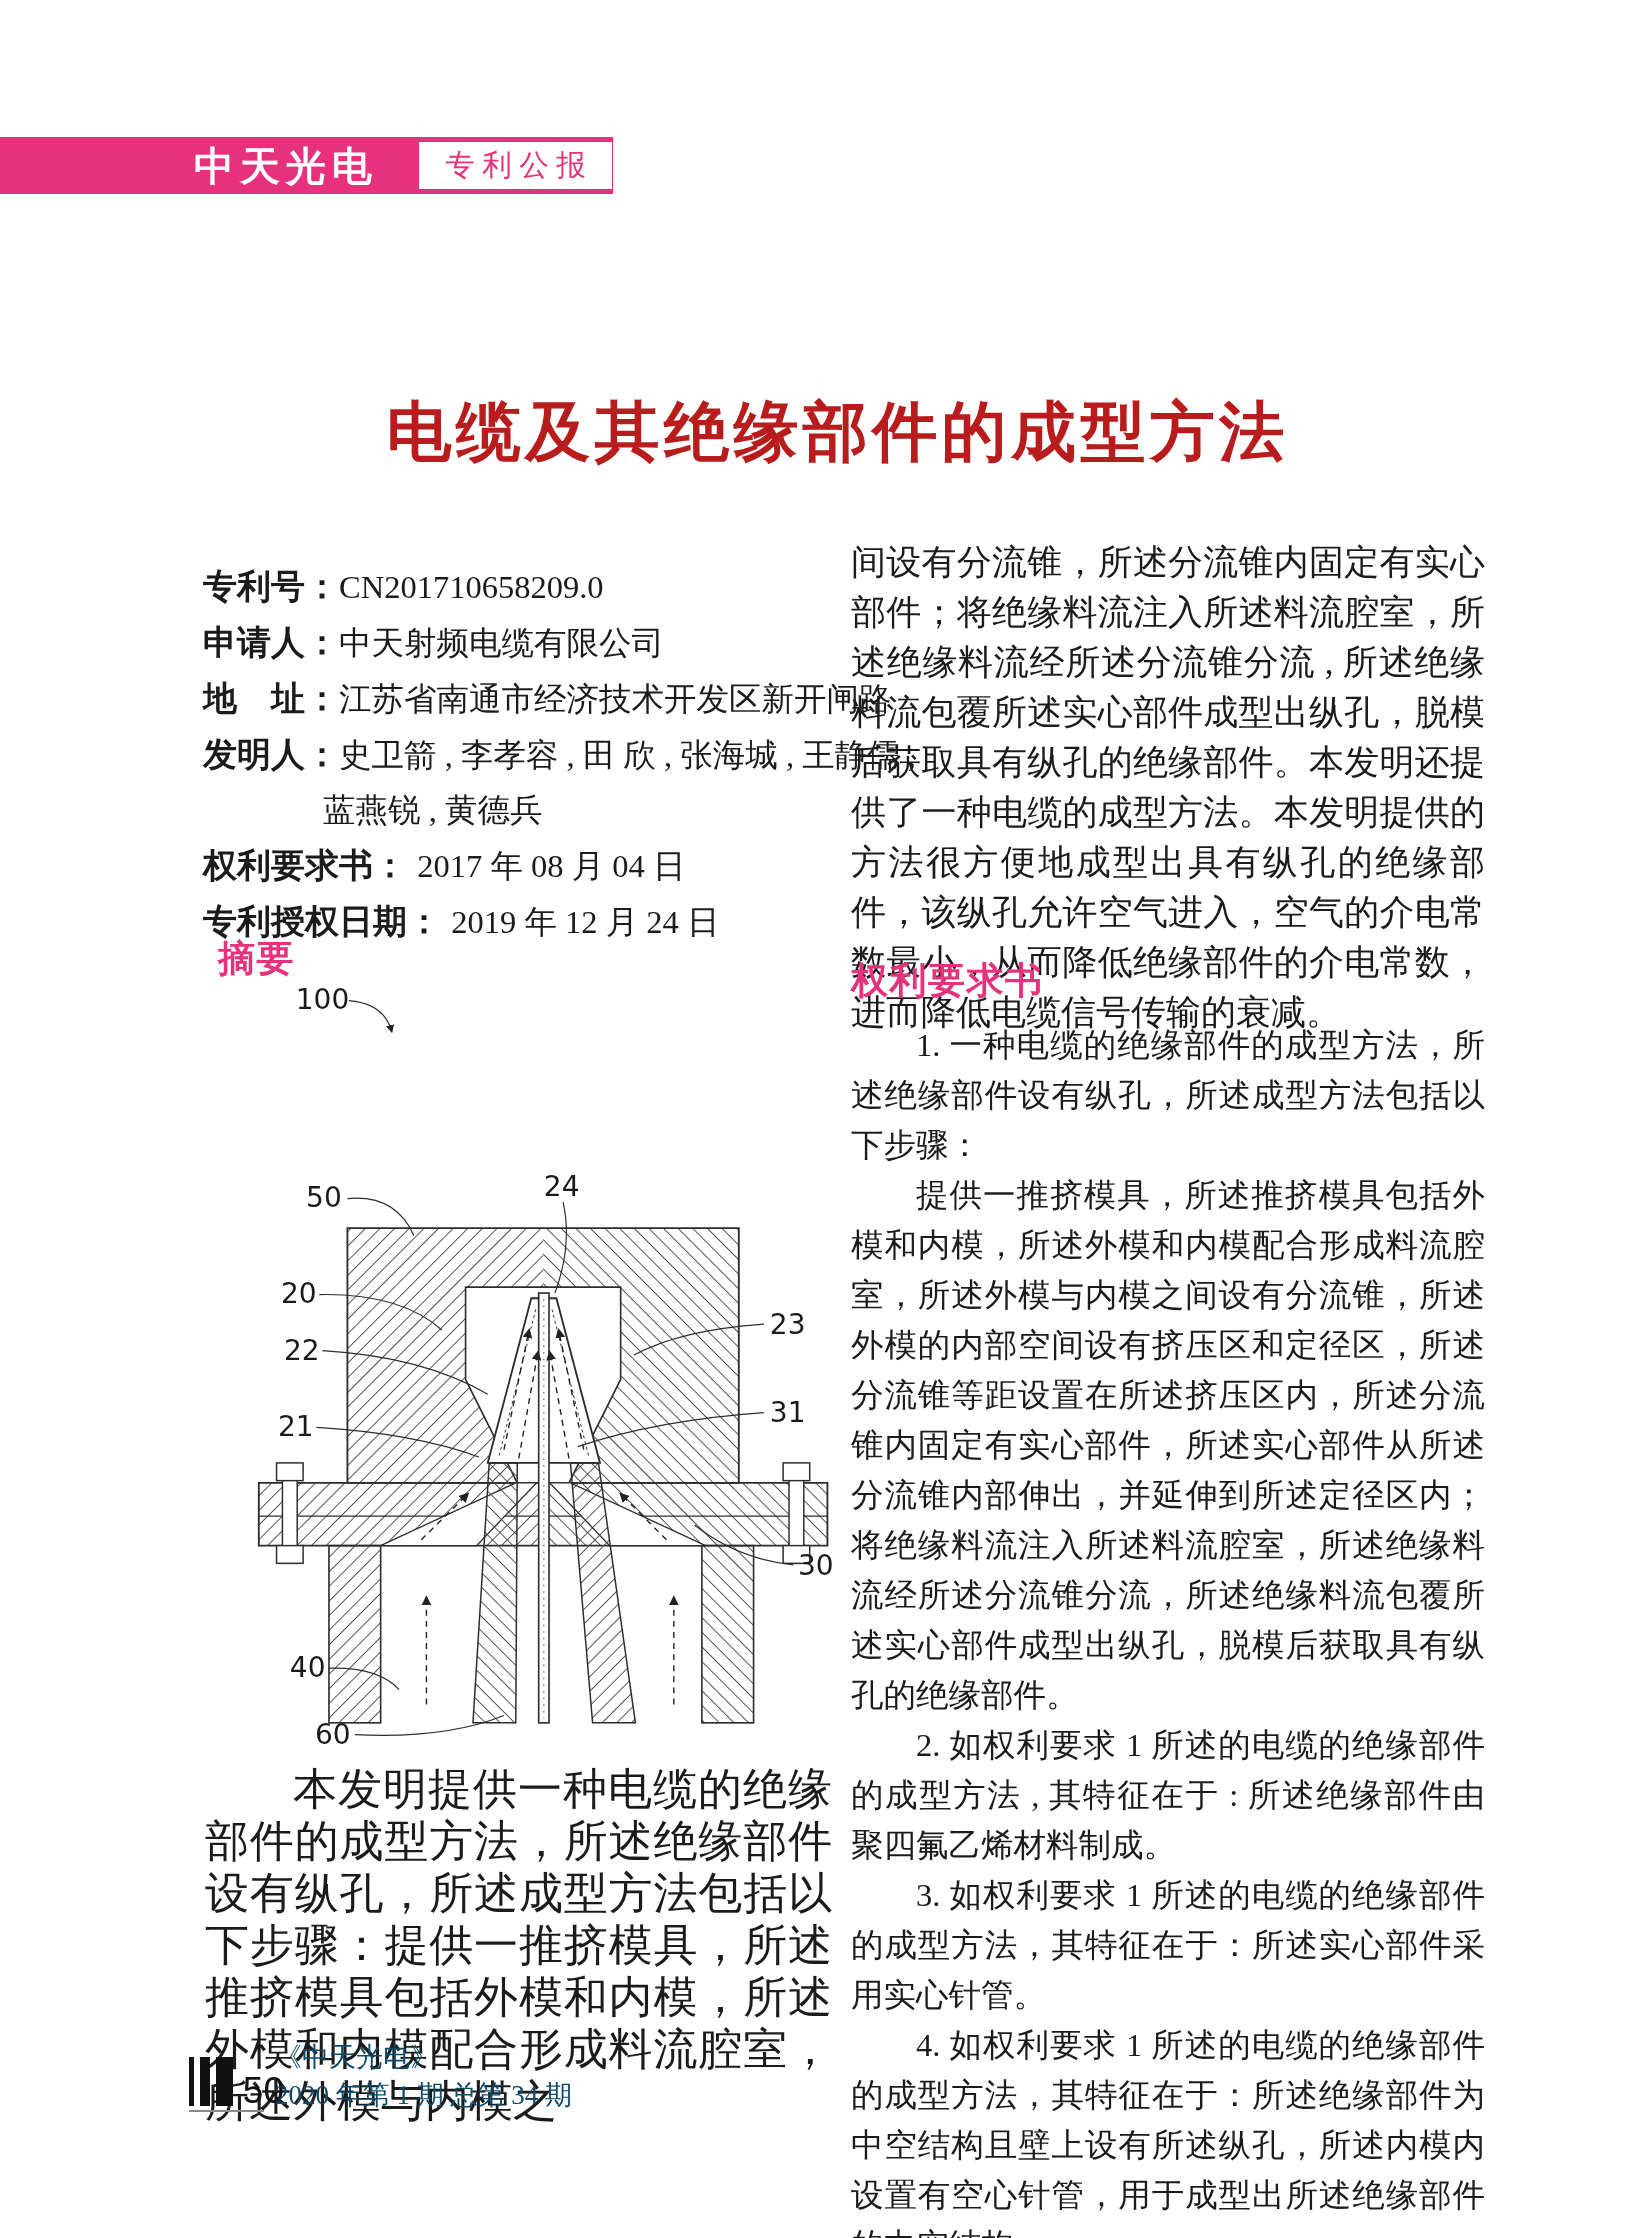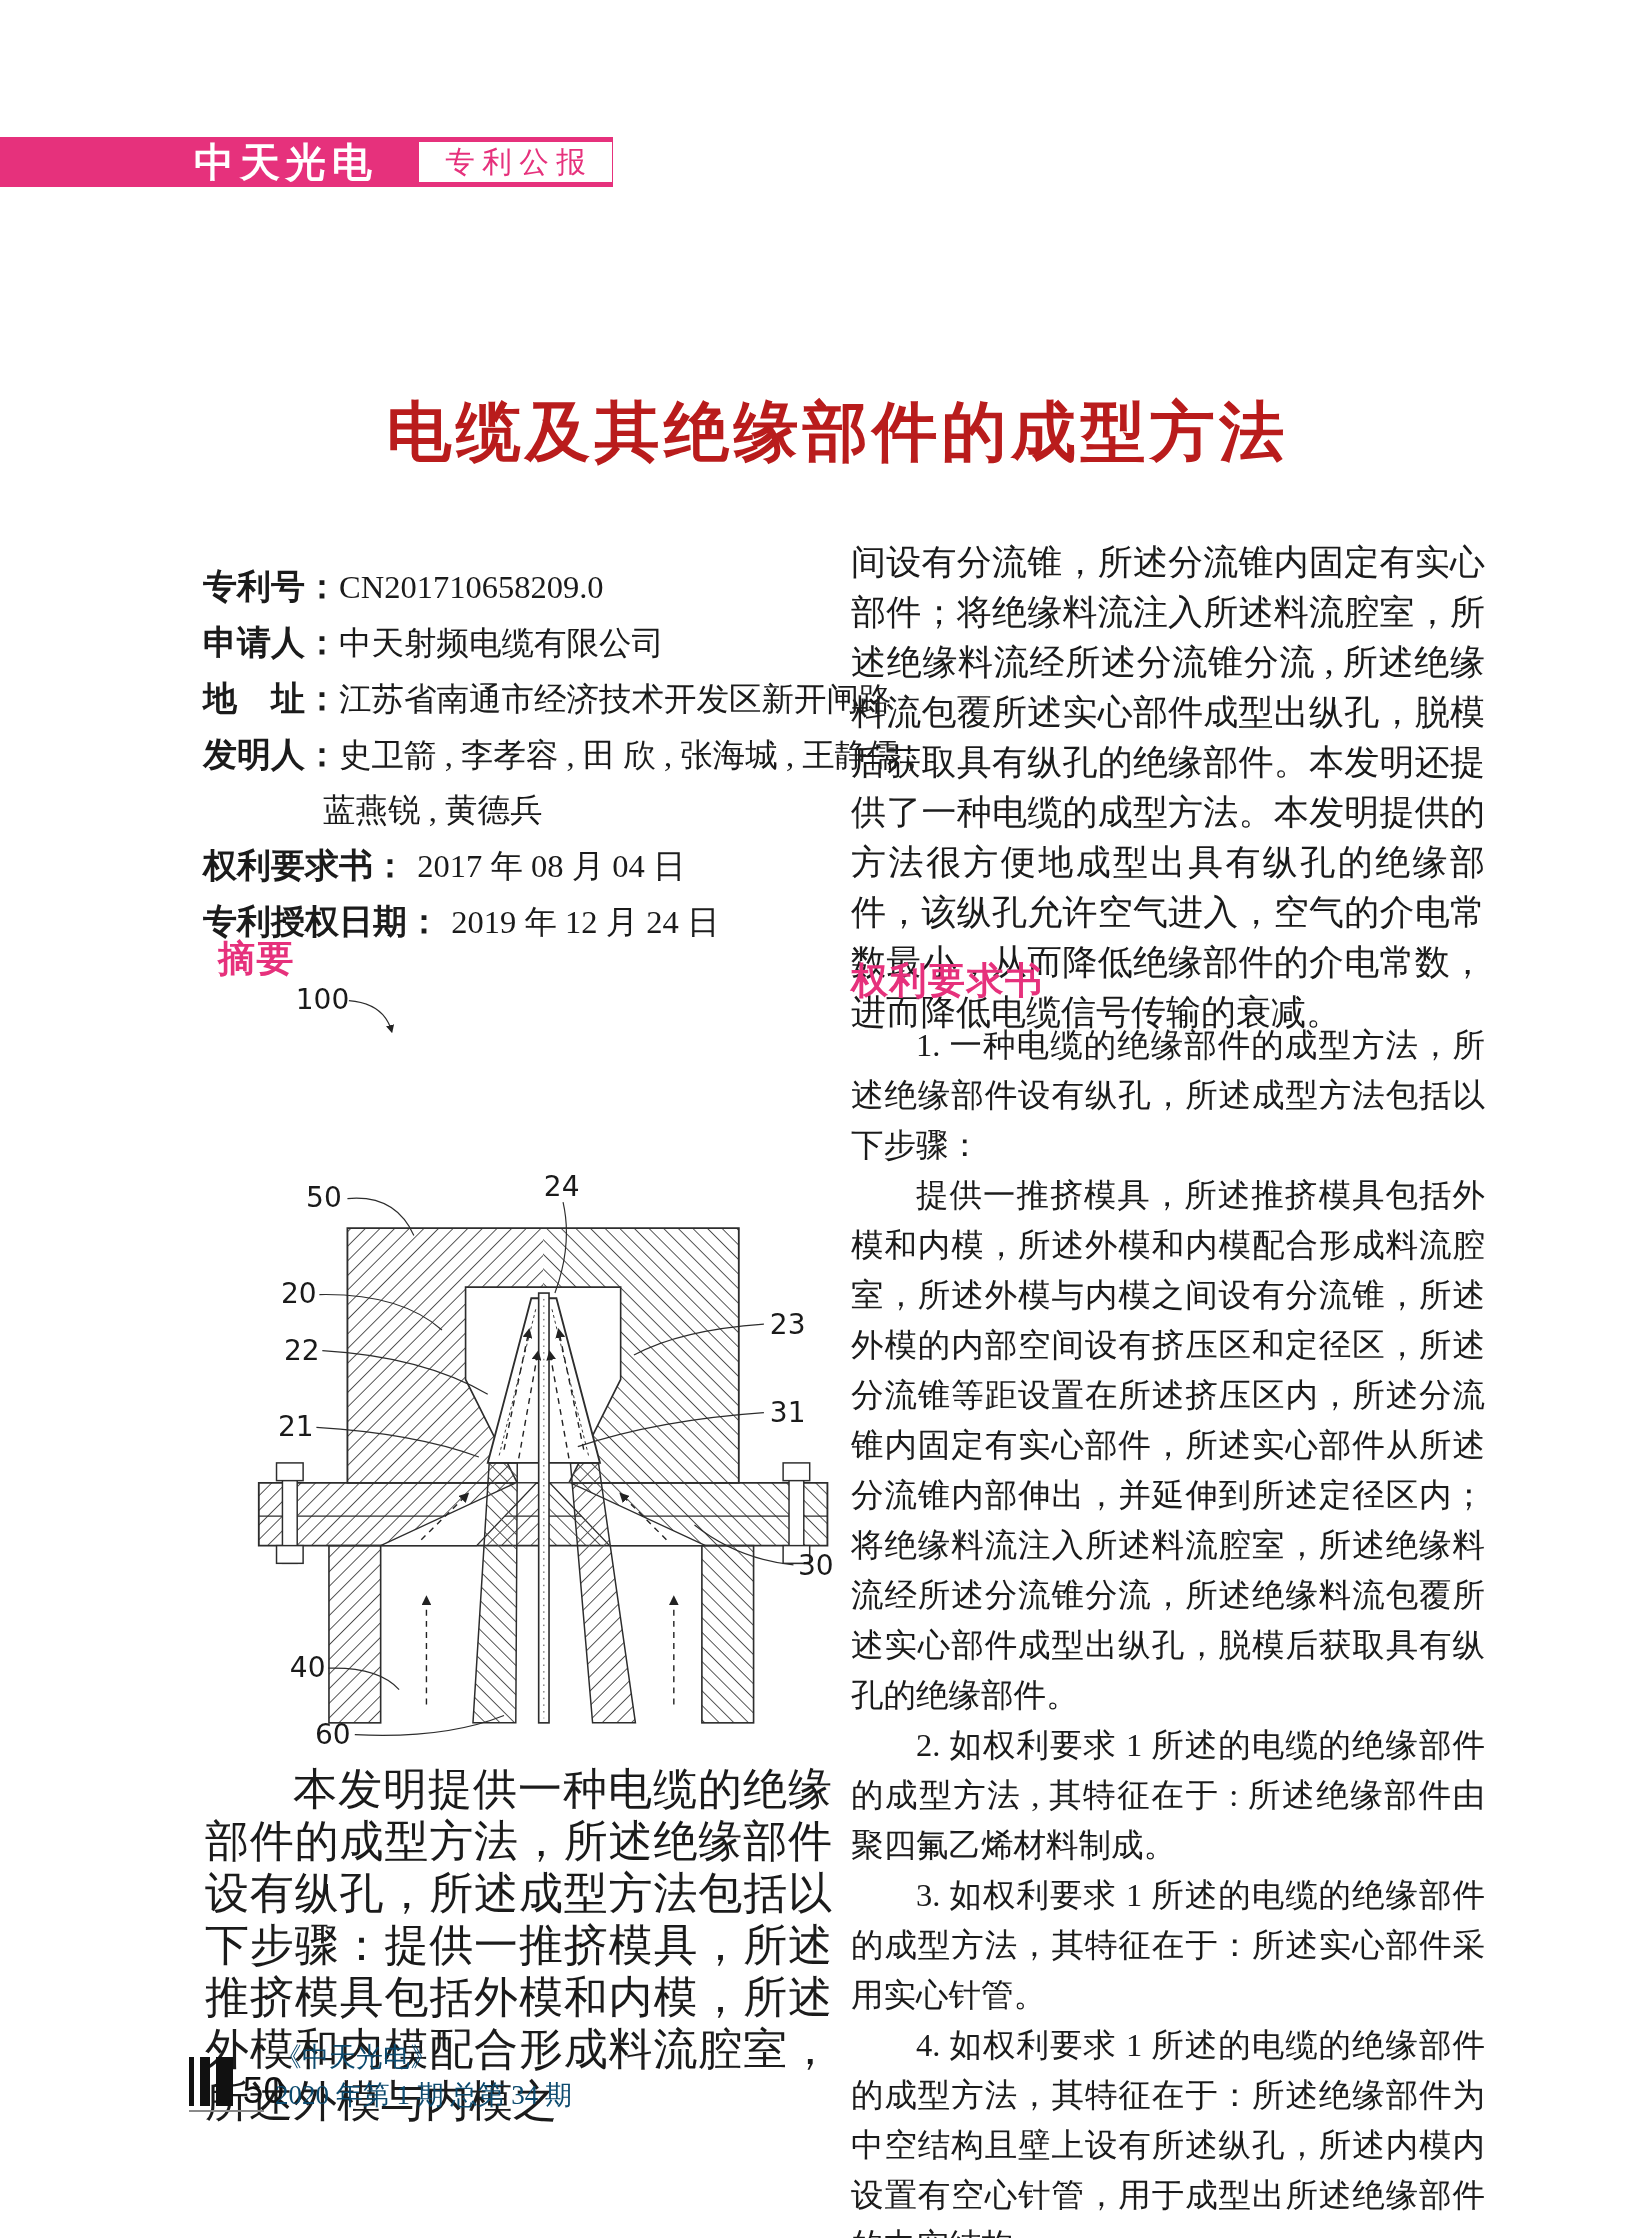--- a/index.html
+++ b/index.html
@@ -6,21 +6,21 @@
   #page{
     position:relative;
     width:1649px;height:2239px;
     background:#ffffff;
     overflow:hidden;
     font-family:"Liberation Serif","DejaVu Serif",serif;
     color:#1b1b1b;
   }
   
   .banner{
-    position:absolute;left:0;top:137px;width:613px;height:50px;
+    position:absolute;left:0;top:137px;width:613px;height:57px;
     background:#e6317c;
   }
   .brand{
     position:absolute;left:194px;top:50%;transform:translateY(-50%);
     color:#ffffff;font-weight:bold;font-size:40px;letter-spacing:5.9px;
     font-family:"Liberation Serif","DejaVu Serif",serif;
   }
   .tag-box{
     position:absolute;right:0;top:4.4px;bottom:4.4px;width:195px;
     background:#ffffff;border:1.5px solid #e6317c;box-sizing:border-box;

